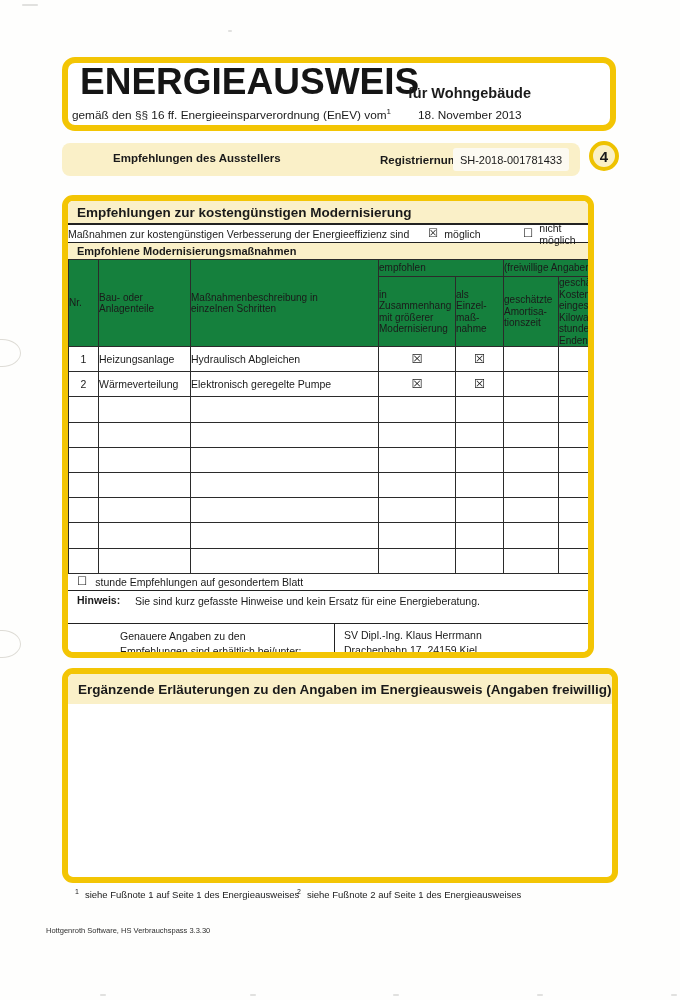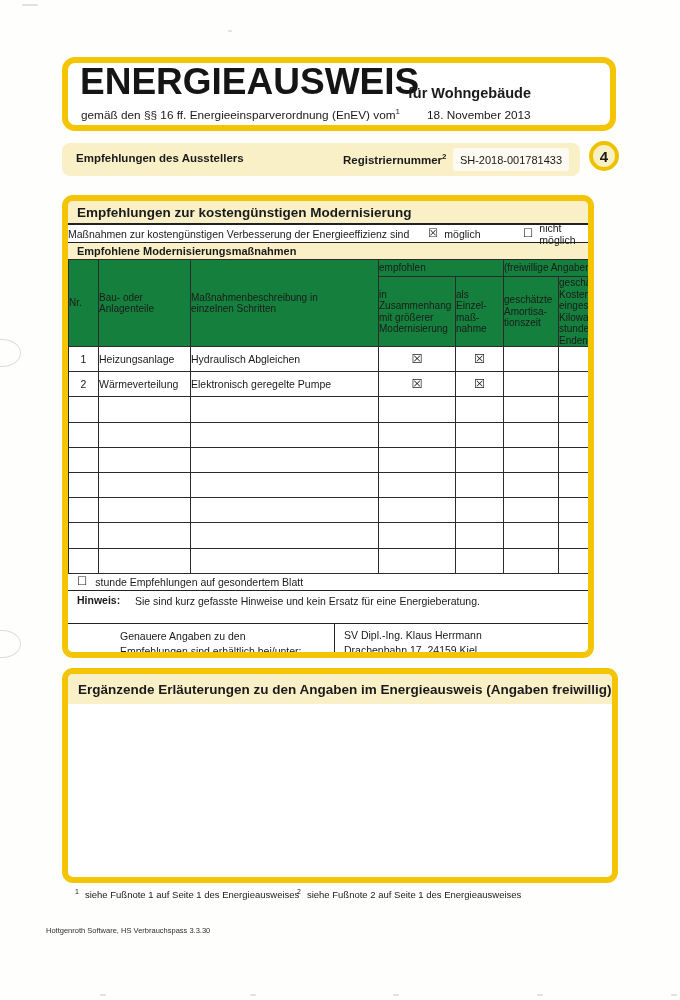--- a/index.html
+++ b/index.html
@@ -9,26 +9,26 @@
     font-family:"Liberation Sans","DejaVu Sans",sans-serif;
   }
   .abs{position:absolute;}
   
   .artifact-dash{position:absolute;background:#c9c9c6;opacity:.55;border-radius:1px;}
   .hole-punch{position:absolute;width:36px;height:26px;border:1.5px solid #dedcd6;border-radius:50%;background:transparent;}
   
   .header-box{left:62px;top:57px;width:554px;height:74px;border:6px solid #f3c504;border-radius:13px;background:#fff;box-sizing:border-box;}
   .main-title{position:absolute;left:12px;top:-2px;font-size:37px;font-weight:bold;letter-spacing:0px;color:#151515;}
   .title-suffix{position:absolute;left:340px;top:22px;font-size:14.5px;font-weight:bold;}
-  .law-line{position:absolute;left:13px;top:44px;font-size:11.8px;white-space:nowrap;}
+  .law-line{position:absolute;left:4px;top:44px;font-size:11.8px;white-space:nowrap;}
   .law-line sup{font-size:8px;}
   .law-date{margin-left:27px;}
   
   .reg-bar{left:62px;top:143px;width:518px;height:33px;background:#faf0c8;border-radius:8px;}
-  .reg-bar .lbl{position:absolute;top:9px;font-size:11.5px;font-weight:bold;white-space:nowrap;}
+  .reg-bar .lbl{position:absolute;top:9px;font-size:11.5px;font-weight:bold;white-space:nowrap;margin-left:37px;}
   .reg-value-box{position:absolute;left:391px;top:5px;width:116px;height:23px;background:#fcfaf1;border-radius:3px;
     display:flex;align-items:center;justify-content:center;font-size:11px;}
   
   .page-circle{left:589px;top:141px;width:22px;height:22px;border:4px solid #eec200;border-radius:50%;
     background:#faf0c4;display:flex;align-items:center;justify-content:center;font-size:15px;font-weight:bold;}
   
   .yellow-box{border:6px solid #f3c504;border-radius:11px;background:#fff;box-sizing:border-box;overflow:hidden;}
   .main-box{left:62px;top:195px;width:532px;height:463px;}
   .supp-box{left:62px;top:668px;width:556px;height:215px;}
   .band-cream{background:#faf0c8;}

